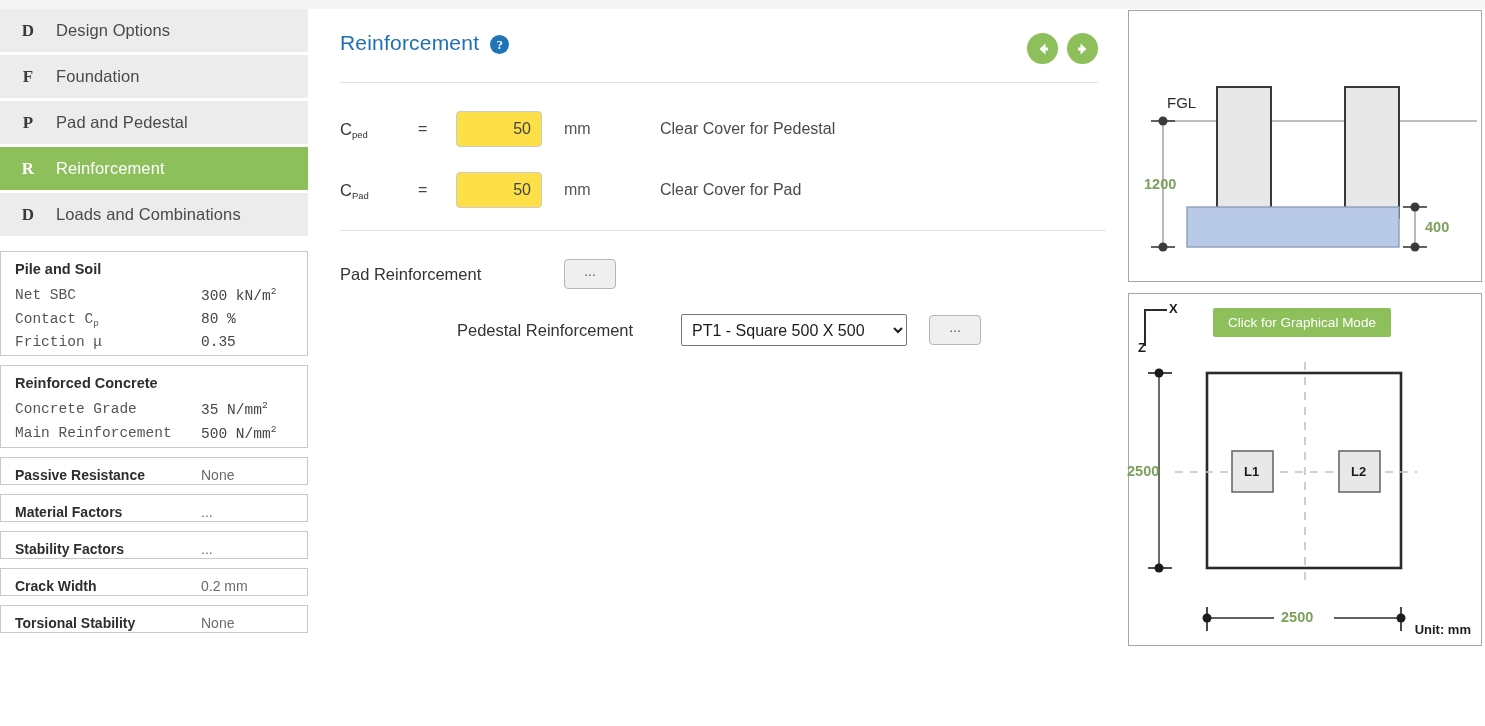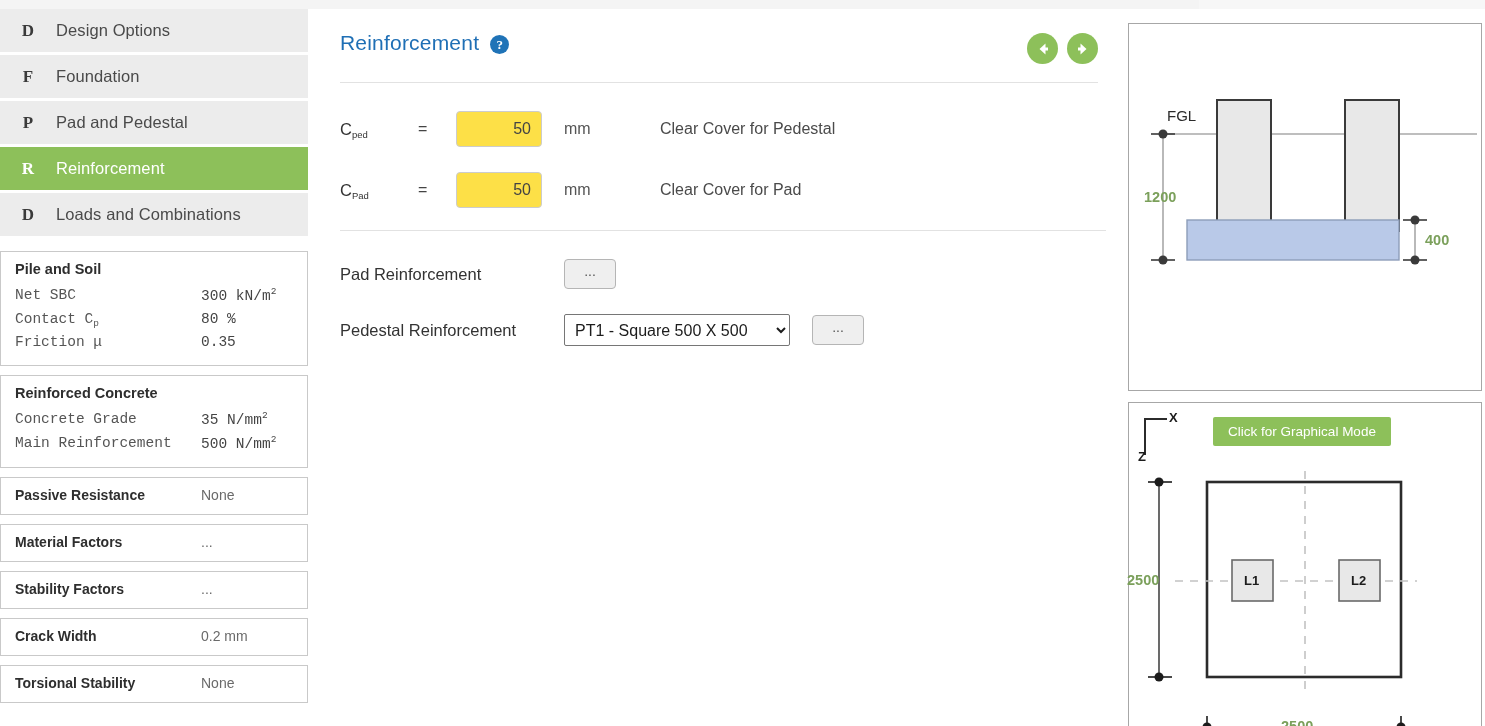--- a/index.html
+++ b/index.html
@@ -58,21 +58,21 @@
     letter-spacing: .1px;
   }
   .nav-item.active .nav-label { color: #ffffff; }
 
   .nav-gap { height: 12px; }
 
   
   .card {
     border: 1px solid #c9c9c9;
     margin-bottom: 9px;
-    padding: 9px 14px 11px 14px;
+    padding: 9px 14px 1px 14px;
     background: #ffffff;
   }
   .card-title {
     font-size: 14.5px;
     font-weight: bold;
     color: #2e2e2e;
     margin-bottom: 7px;
   }
   .card-row {
     display: flex;
@@ -192,21 +192,21 @@
     border-top: 1px solid #e2e2e2;
     width: 766px;
   }
 
   .rrow {
     display: flex;
     align-items: center;
     height: 40px;
     margin-top: 23px;
   }
-  .rrow.second { margin-top: 16px; }
+  .rrow.second { margin-top: 16px; justify-content: center; }
   .r-label {
     width: 224px;
     font-size: 16.5px;
     color: #333333;
   }
   .btn-dots {
     width: 52px; height: 30px;
     background: #efefef;
     border: 1px solid #b5b5b5;
     border-radius: 4px;
@@ -230,21 +230,21 @@
   .btn-dots.spaced { margin-left: 22px; }
 
   
   .right { position: absolute; left: 1128px; top: 9px; }
   .diagram-box {
     width: 354px;
     border: 1px solid #a7a7a7;
     background: #ffffff;
     position: relative;
   }
-  .elev-box { height: 368px; margin-top: 14px; }
+  .elev-box { height: 272px; margin-top: 1px; }
   .plan-box { height: 353px; margin-top: 11px; }
 
   .dim-text {
     position: absolute;
     color: #7ba05b;
     font-size: 14.5px;
     font-weight: bold;
     font-family: "Liberation Sans", sans-serif;
   }
   .lbl-dark {

